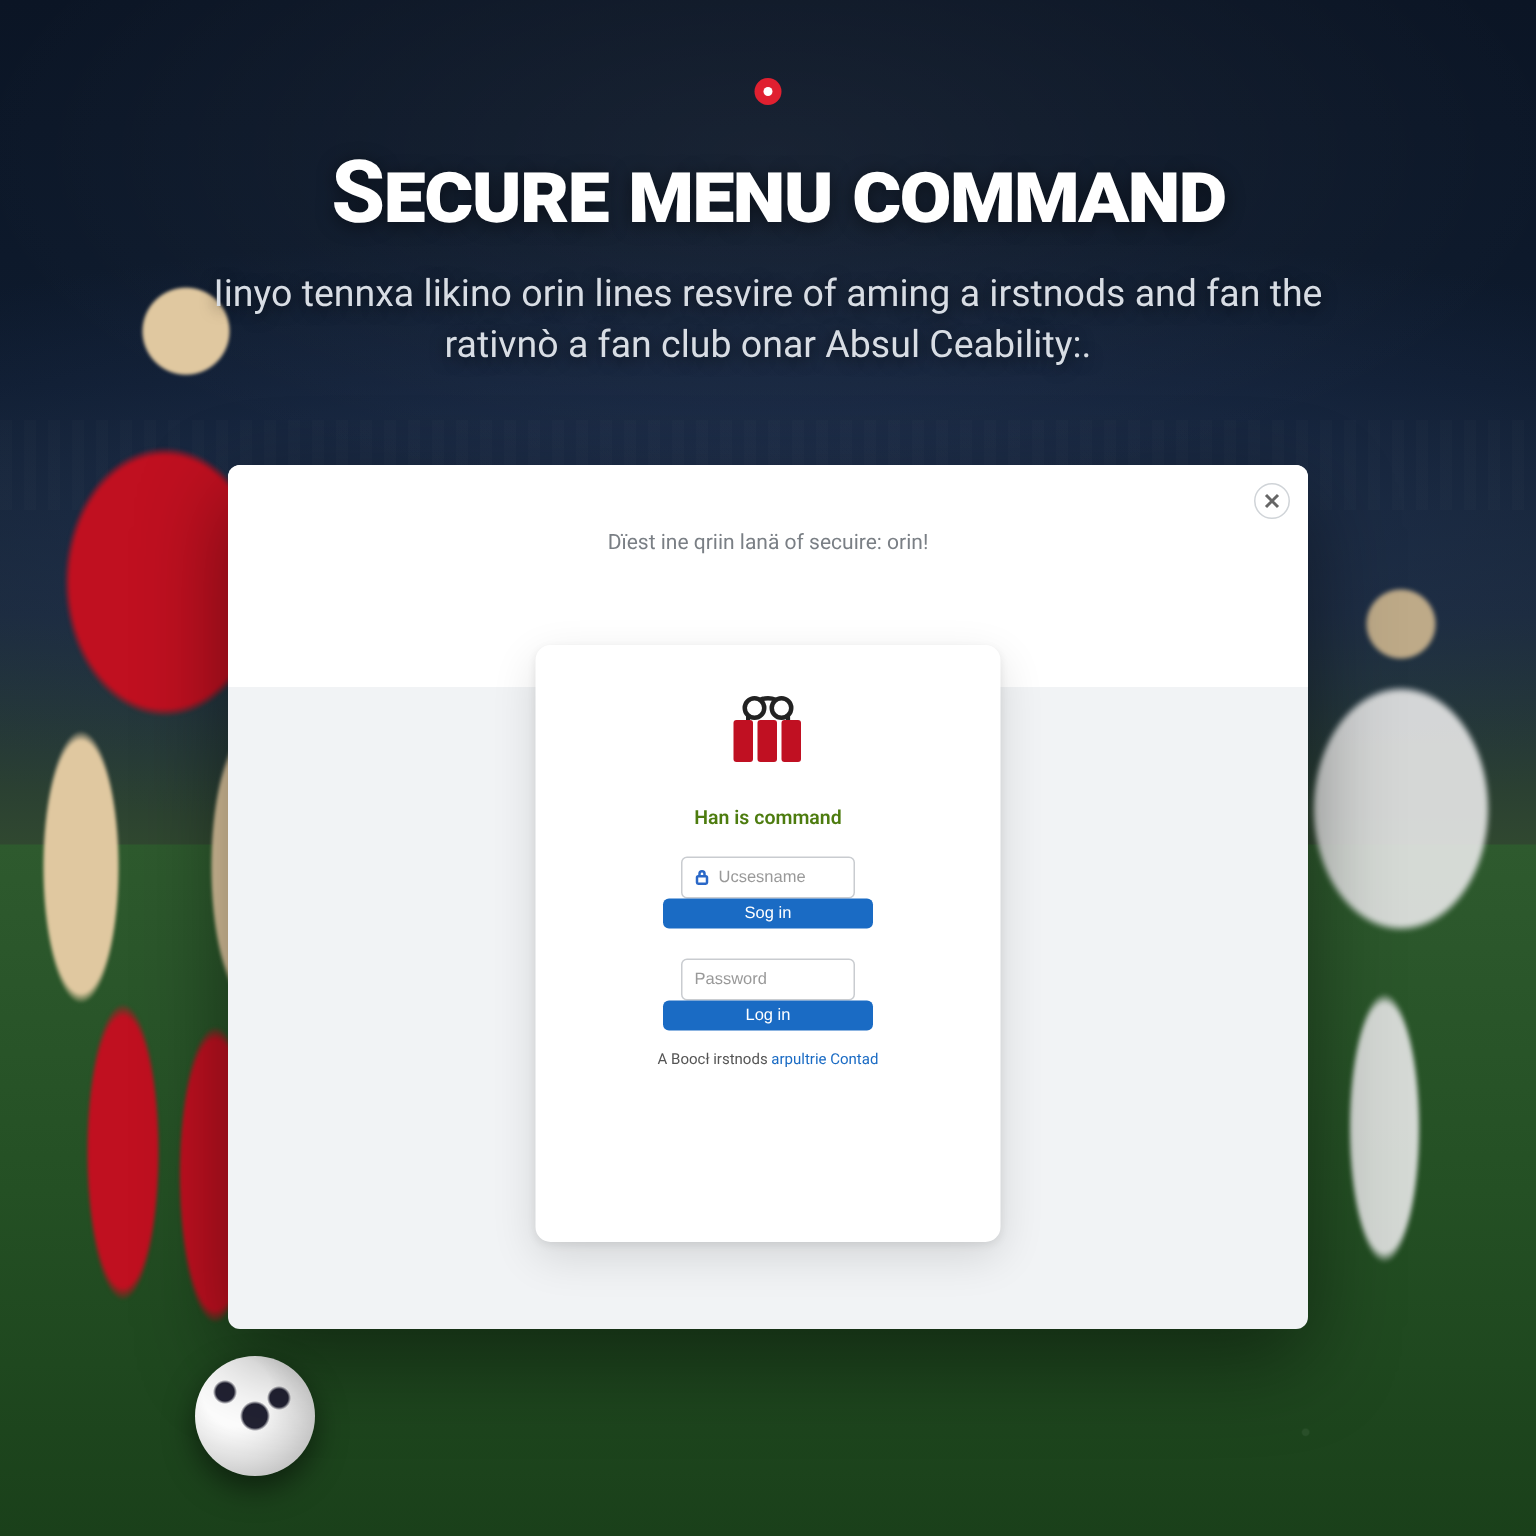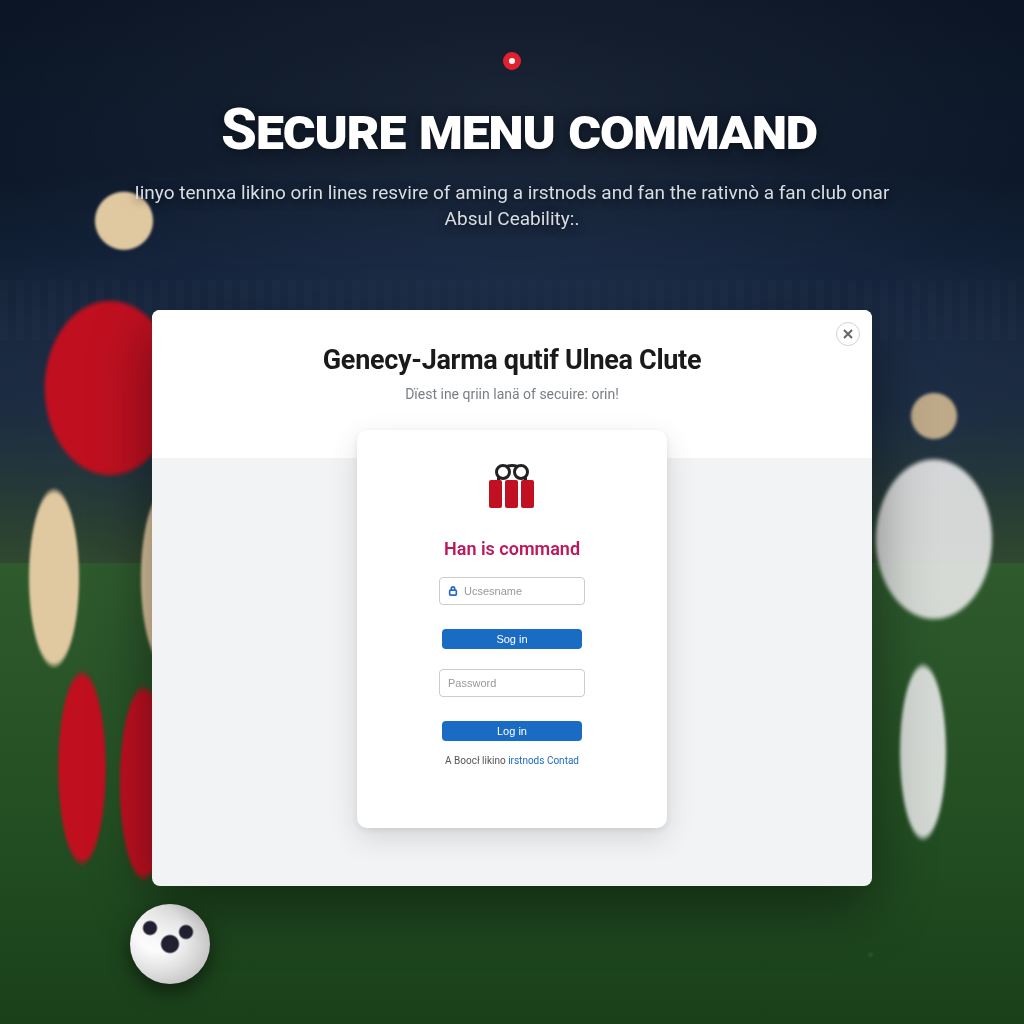--- a/index.html
+++ b/index.html
@@ -67,21 +67,21 @@
   .hero-badge svg{ width:10px; height:10px; fill:#fff; }
 
   .hero-title {
     position:absolute; top:95px; left:14px; right:0; text-align:center;
     color:#fff; font-weight:800; font-size:58px; letter-spacing:-1px;
     text-shadow: 0 2px 12px rgba(0,0,0,0.5);
     font-variant: small-caps;
   }
   .hero-sub {
     position:absolute; top:180px; left:120px; right:120px; text-align:center;
-    color:#d8dde4; font-weight:400; font-size:19px; line-height:1.35;
+    color:#d8dde4; font-weight:400; font-size:25px; line-height:1.35;
     text-shadow: 0 2px 10px rgba(0,0,0,0.6);
   }
 
   .modal {
     position:absolute; top:310px; left:50%; transform:translateX(-50%);
     width:720px; height:576px; background:#f1f3f5; border-radius:8px;
     box-shadow: 0 20px 60px rgba(0,0,0,0.45);
   }
   .modal-head {
     height:148px; background:#fff; border-radius:8px 8px 0 0;
@@ -111,24 +111,24 @@
     border-radius:16px 16px 0 0;
   }
   .logo .arc::before, .logo .arc::after{
     content:""; position:absolute; top:-3px; width:10px; height:10px;
     border:3px solid #222; border-radius:50%; background:#fff;
   }
   .logo .arc::before{ left:-5px; } .logo .arc::after{ right:-5px; }
   .logo .bars { position:absolute; top:16px; left:0; display:flex; gap:3px; }
   .logo .bars span{ width:13px; height:28px; background:#c01022; border-radius:2px; display:block; }
 
-  .card-label { font-size:18px; font-weight:600; color:#be185d; margin-bottom:18px; }
+  .card-label { font-size:13px; font-weight:600; color:#4d7c0f; margin-bottom:18px; }
 
   .field {
-    width:146px; height:28px; margin:0 auto 24px; border:1px solid #c9ccd0;
+    width:116px; height:28px; margin:0 auto 0; border:1px solid #c9ccd0;
     border-radius:4px; display:flex; align-items:center; padding:0 8px;
     font-size:11px; color:#888; background:#fff;
   }
   .field svg{ width:10px; height:10px; margin-right:6px; fill:none; stroke:#2a68c8; stroke-width:2; flex-shrink:0; }
   .field input{ border:none; outline:none; width:100%; font-size:11px; color:#333; background:transparent; }
   .field input::placeholder{ color:#999; }
 
   .btn {
     width:140px; height:20px; margin:0 auto 20px; border:none; border-radius:4px;
     background:#1a6bc4; color:#fff; font-size:11px; font-weight:500;
@@ -158,21 +158,20 @@
 <h1 class="hero-title">Secure menu command</h1>
 <p class="hero-sub">Iinyo tennxa likino orin lines resvire of aming a irstnods and fan the rativnò a fan club onar Absul Ceability:.</p>
 
 <div class="modal">
   <div class="modal-head">
     <button class="close-btn">
       <svg viewBox="0 0 10 10">
           <path d="M1 1 L9 9 M9 1 L1 9"></path>
         </svg>
     </button>
-    <div class="modal-title">Genecy-Jarma qutif Ulnea Clute</div>
     <div class="modal-sub">Dïest ine qriin lanä of secuire: orin!</div>
   </div>
 
   <div class="card">
     <div class="logo">
       <div class="arc"></div>
       <div class="bars">
           <span></span>
           <span></span>
           <span></span>
@@ -191,16 +190,16 @@
 
     <button class="btn">Sog in</button>
 
     <div class="field">
       <input type="password" placeholder="Password" style="">
     </div>
 
     <button class="btn">Log in</button>
 
     <div class="foot-link">
-      <span>A Boocł likino </span><a href="#">irstnods Contad</a>
+      <span>A Boocł irstnods </span><a href="#">arpultrie Contad</a>
     </div>
   </div>
 </div>
 
 </body></html>

